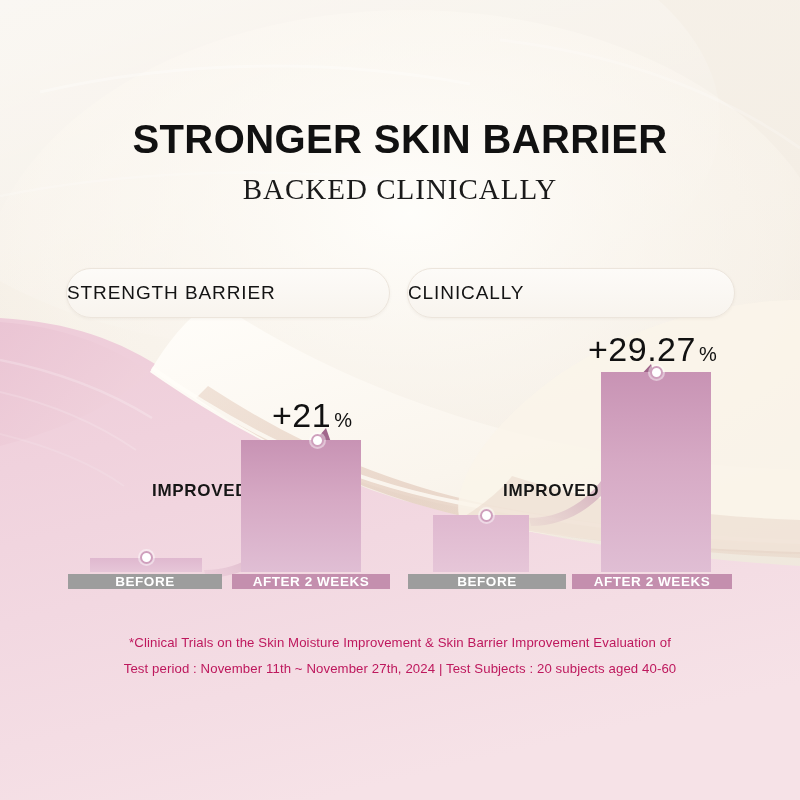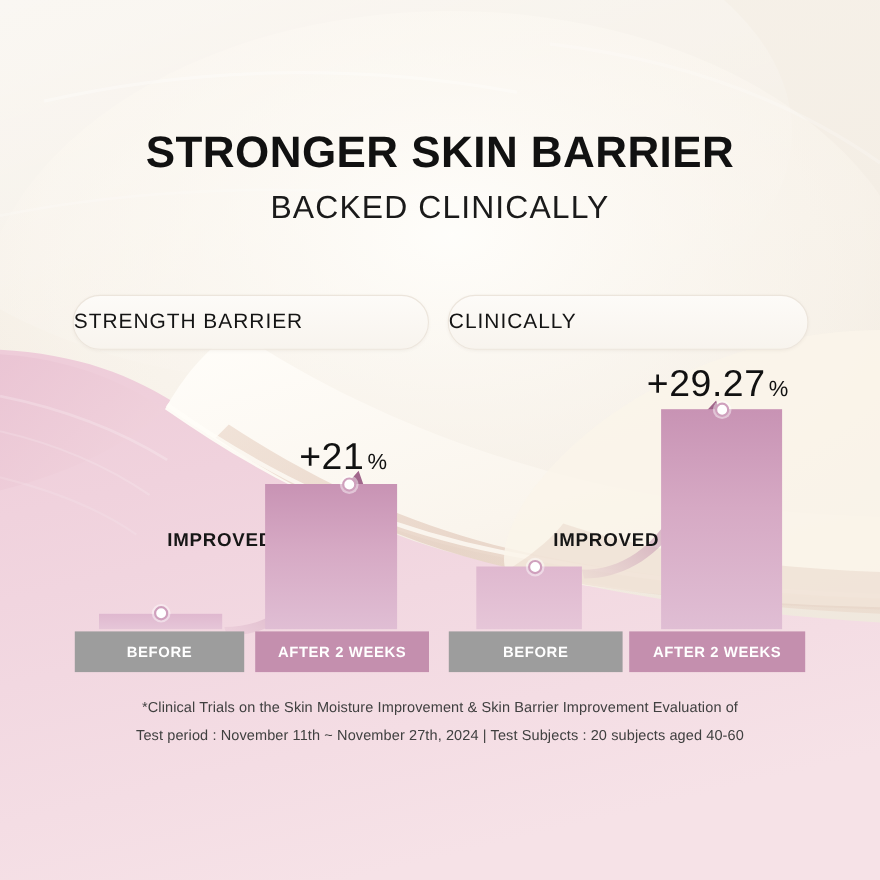--- a/index.html
+++ b/index.html
@@ -45,20 +45,21 @@
     white-space: nowrap;
   }
   .title-sub {
     font-size: 29px;
     font-weight: 300;
     letter-spacing: 1.0px;
     color: #1a1a1a;
     line-height: 1.1;
     margin: 14px 0 0 0;
     white-space: nowrap;
+    font-family: Liberation Serif, serif;
   }
 
   
   .pill {
     position: absolute;
     top: 268px;
     height: 48px;
     border-radius: 26px;
     background: linear-gradient(180deg,#fdfbf8 0%,#f8f4ee 100%);
     border: 1px solid #ece5dc;
@@ -95,21 +96,21 @@
     border-radius: 50%;
     background: #ffffff;
     border: 2px solid #cfa0bd;
     box-sizing: border-box;
     box-shadow: 0 0 0 2px rgba(255,255,255,0.45);
   }
 
   .axis-label {
     position: absolute;
     top: 574px;
-    height: 37px;
+    height: 15px;
     display: flex;
     align-items: center;
     justify-content: center;
   }
   .axis-label span {
     font-size: 13.5px;
     font-weight: 700;
     letter-spacing: 0.55px;
     color: #ffffff;
     white-space: nowrap;
@@ -144,21 +145,21 @@
     position: absolute;
     left: 0;
     top: 633px;
     width: 800px;
     text-align: center;
   }
   .footnote p {
     margin: 0 0 6px 0;
     font-size: 13.2px;
     line-height: 1.5;
-    color: #404040;
+    color: #be185d;
     letter-spacing: 0.1px;
     white-space: nowrap;
   }
 </style>
 </head>
 <body>
 
 <div id="stage">
 
   <div class="bg-layer">

